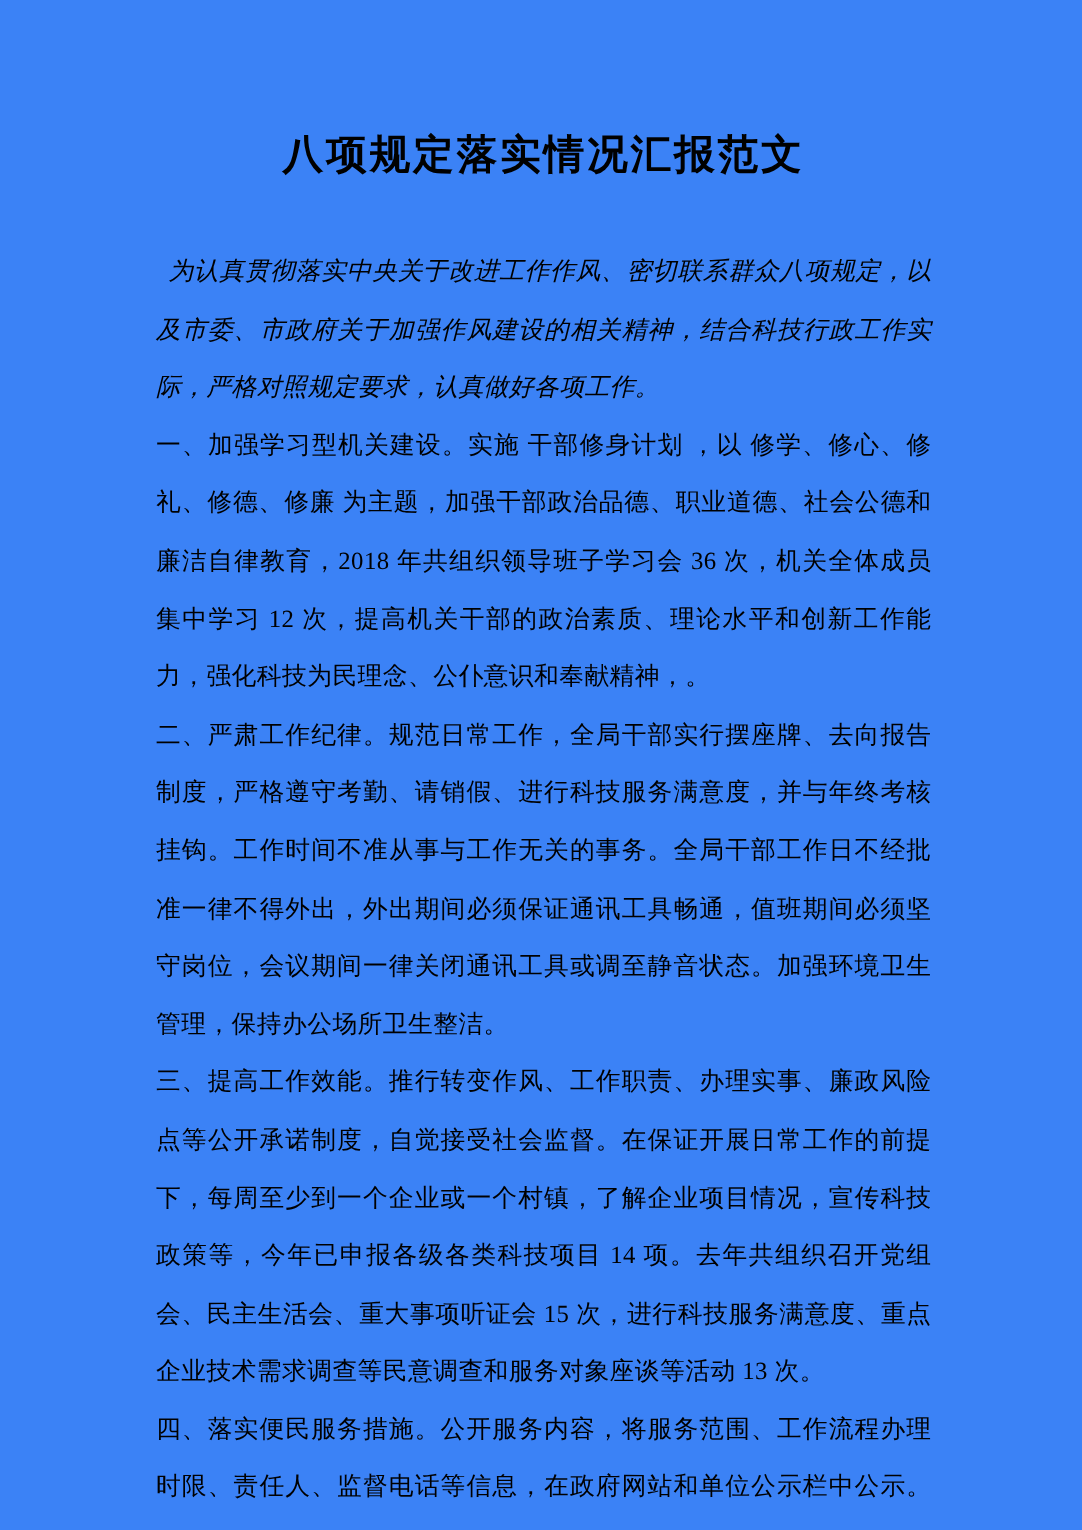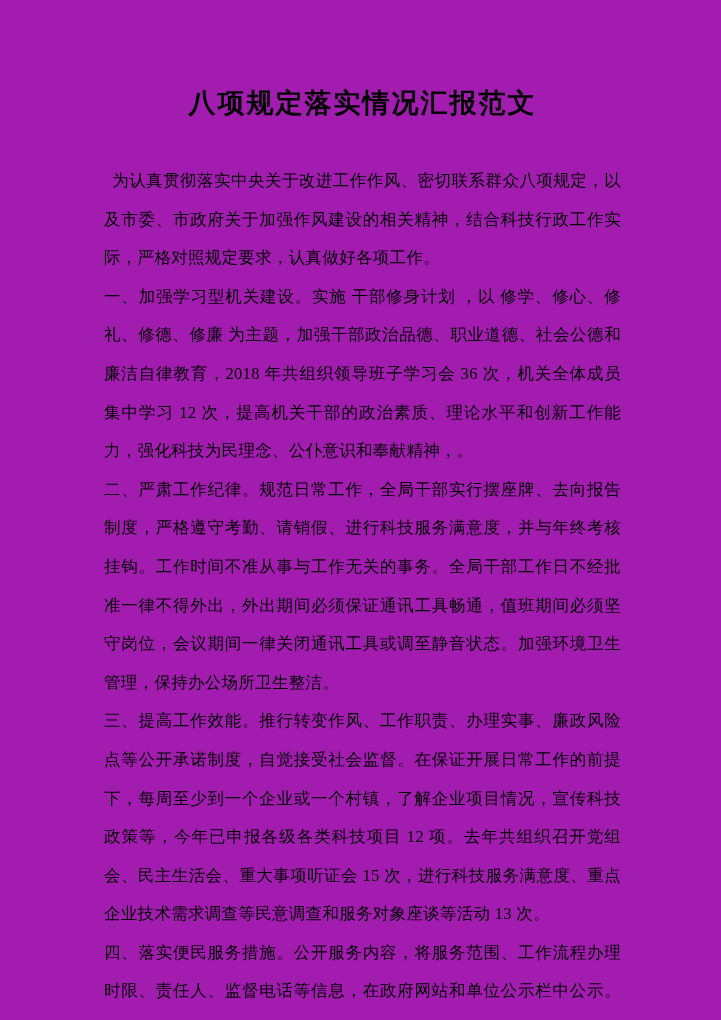--- a/index.html
+++ b/index.html
@@ -3,21 +3,21 @@
 <meta charset="utf-8">
 <style>
   * { margin: 0; padding: 0; box-sizing: border-box; }
   html, body {
     background: #ffffff;
   }
   .page {
     position: relative;
     width: 721px;
     height: 1020px;
-    background: #a21caf;
+    background: #3b82f6;
     overflow: hidden;
     font-family: "Liberation Serif", "DejaVu Serif", serif;
     color: #000000;
   }
   .content {
     position: absolute;
     top: 0;
     left: 104px;
     width: 517px;
     padding-top: 84px;
@@ -33,32 +33,33 @@
   .para {
     font-size: 16.5px;
     line-height: 38.6px;
     text-align: justify;
     text-justify: inter-ideograph;
     letter-spacing: 0.3px;
     word-break: break-all;
   }
   .para.indent {
     text-indent: 0.5em;
+    font-style: italic;
   }
 </style>
 </head>
 <body>
 
 <div class="page">
   <div class="content">
     <h1 class="doc-title">八项规定落实情况汇报范文</h1>
 
     <p class="para indent">为认真贯彻落实中央关于改进工作作风、密切联系群众八项规定，以及市委、市政府关于加强作风建设的相关精神，结合科技行政工作实际，严格对照规定要求，认真做好各项工作。</p>
 
     <p class="para">一、加强学习型机关建设。实施 干部修身计划 ，以 修学、修心、修礼、修德、修廉 为主题，加强干部政治品德、职业道德、社会公德和廉洁自律教育，2018 年共组织领导班子学习会 36 次，机关全体成员集中学习 12 次，提高机关干部的政治素质、理论水平和创新工作能力，强化科技为民理念、公仆意识和奉献精神，。</p>
 
     <p class="para">二、严肃工作纪律。规范日常工作，全局干部实行摆座牌、去向报告制度，严格遵守考勤、请销假、进行科技服务满意度，并与年终考核挂钩。工作时间不准从事与工作无关的事务。全局干部工作日不经批准一律不得外出，外出期间必须保证通讯工具畅通，值班期间必须坚守岗位，会议期间一律关闭通讯工具或调至静音状态。加强环境卫生管理，保持办公场所卫生整洁。</p>
 
-    <p class="para">三、提高工作效能。推行转变作风、工作职责、办理实事、廉政风险点等公开承诺制度，自觉接受社会监督。在保证开展日常工作的前提下，每周至少到一个企业或一个村镇，了解企业项目情况，宣传科技政策等，今年已申报各级各类科技项目 12 项。去年共组织召开党组会、民主生活会、重大事项听证会 15 次，进行科技服务满意度、重点企业技术需求调查等民意调查和服务对象座谈等活动 13 次。</p>
+    <p class="para">三、提高工作效能。推行转变作风、工作职责、办理实事、廉政风险点等公开承诺制度，自觉接受社会监督。在保证开展日常工作的前提下，每周至少到一个企业或一个村镇，了解企业项目情况，宣传科技政策等，今年已申报各级各类科技项目 14 项。去年共组织召开党组会、民主生活会、重大事项听证会 15 次，进行科技服务满意度、重点企业技术需求调查等民意调查和服务对象座谈等活动 13 次。</p>
 
     <p class="para">四、落实便民服务措施。公开服务内容，将服务范围、工作流程办理时限、责任人、监督电话等信息，在政府网站和单位公示栏中公示。实行首问负责制，全局</p>
   </div>
 </div>
 
 </body></html>

